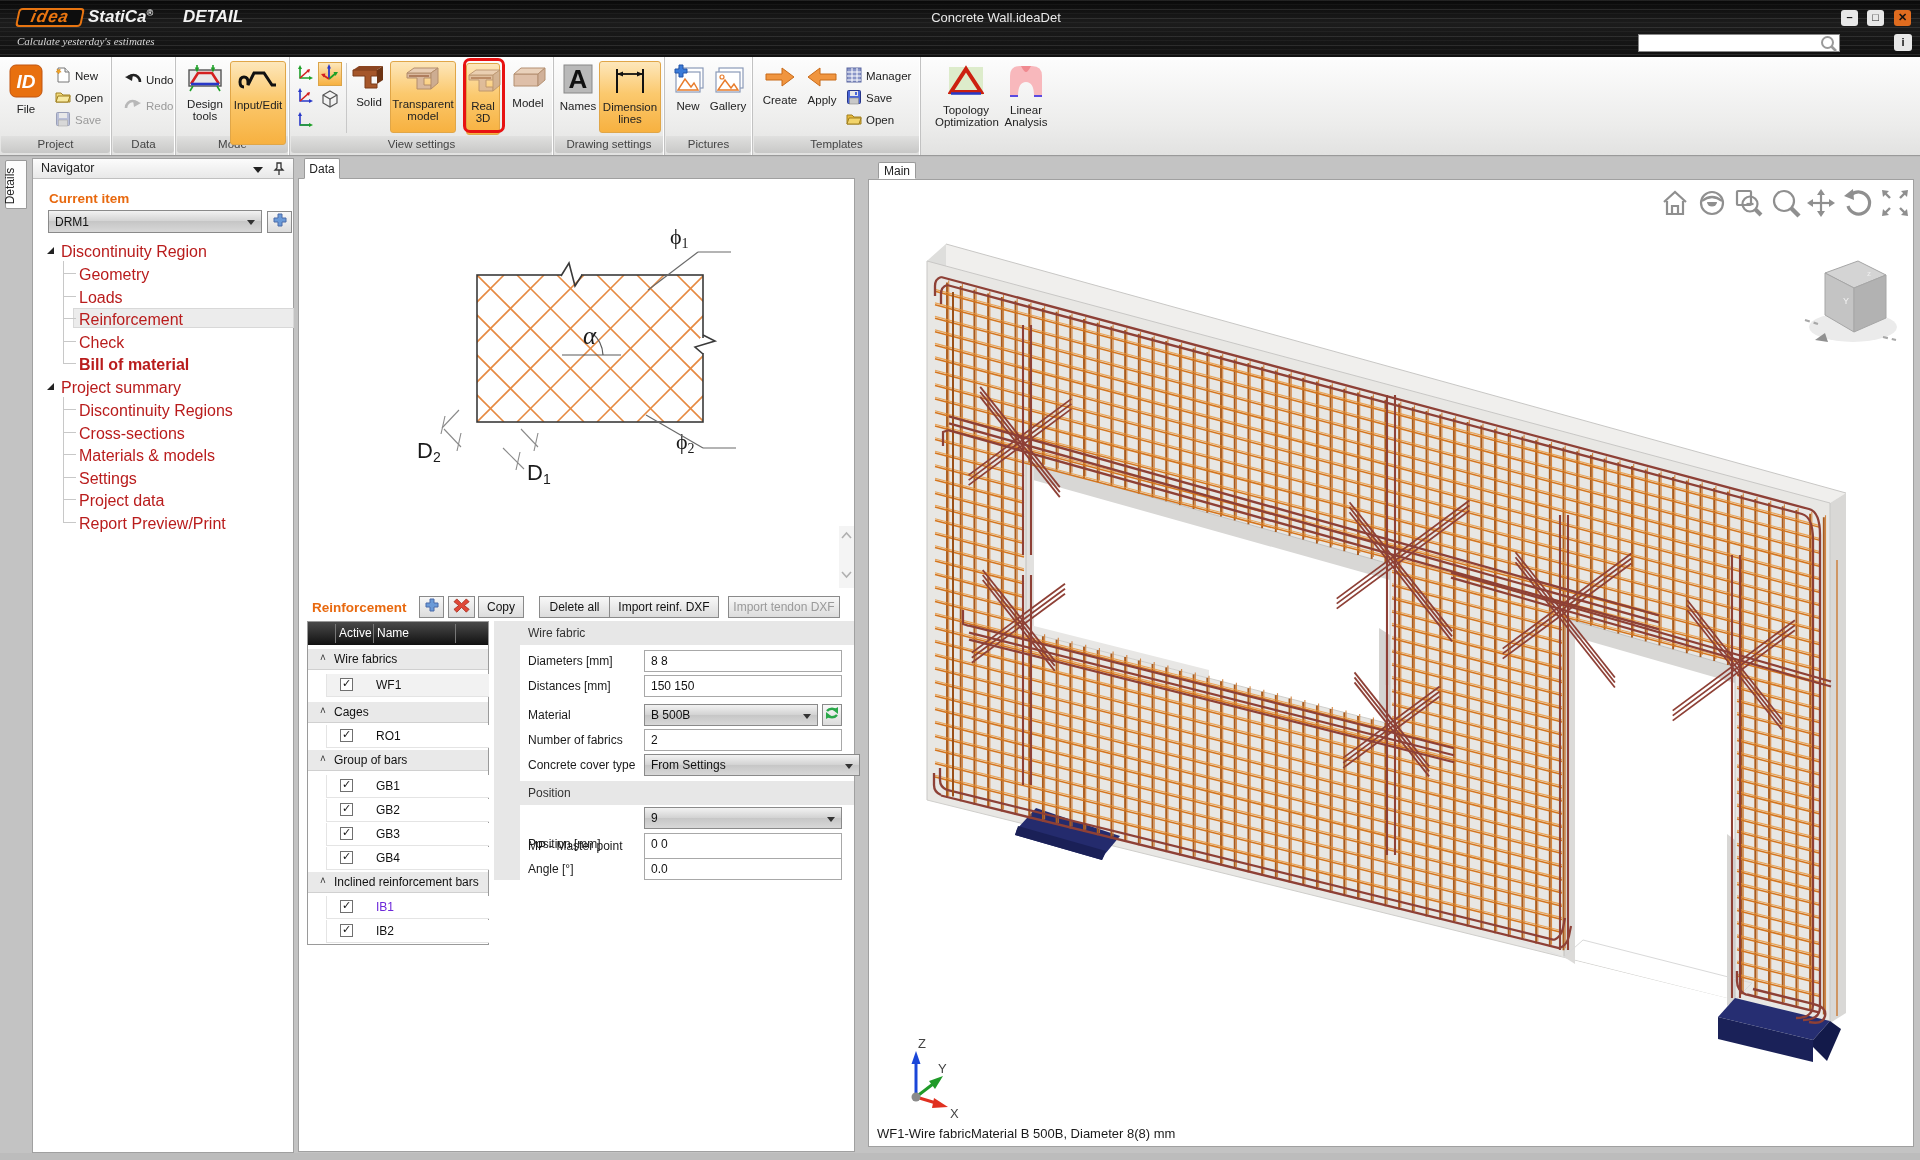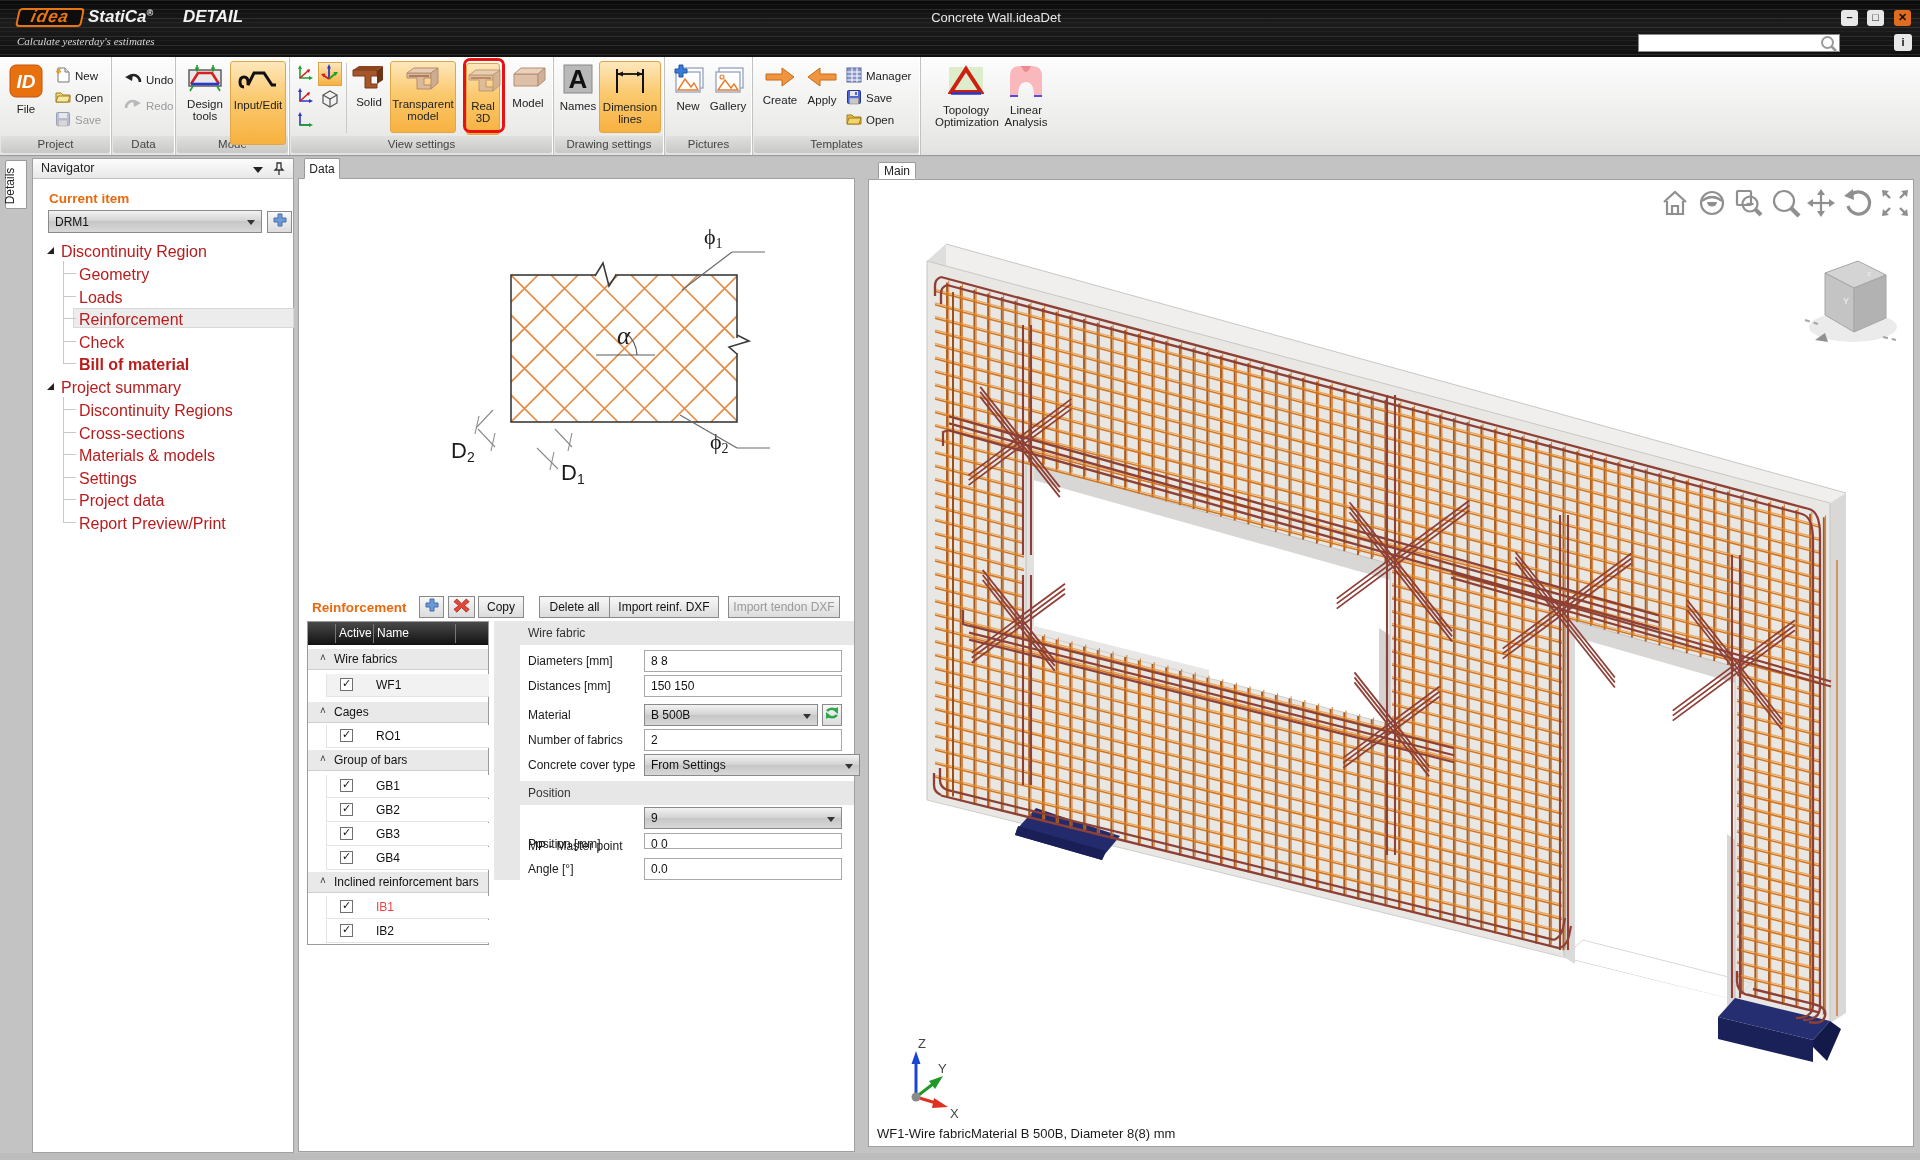--- a/index.html
+++ b/index.html
@@ -303,21 +303,21 @@
       <div style="position:absolute;left:30px;top:317.5px;width:13px;height:1px;background:#c8c8c8;"></div>
       <div class="titem" style="left:46px;top:310.5px;">Settings</div>
       <div style="position:absolute;left:30px;top:340.0px;width:13px;height:1px;background:#c8c8c8;"></div>
       <div class="titem" style="left:46px;top:333.0px;">Project data</div>
       <div style="position:absolute;left:30px;top:362.5px;width:13px;height:1px;background:#c8c8c8;"></div>
       <div class="titem" style="left:46px;top:355.5px;">Report Preview/Print</div>
       <div style="position:absolute;left:30px;top:238px;width:1px;height:125.0px;background:#c8c8c8;"></div>
     </div>
     <div class="tab" style="left:304px;top:1px;width:36px;height:21px;line-height:21px;z-index:3;border-bottom:1px solid #fff;">Data</div>
     <div class="panel" style="left:298px;top:21px;width:557px;height:974px;">
-      <div style="position:absolute;left:0px;top:7px;width:556px;height:403px;margin-left:34px;">
+      <div style="position:absolute;left:0px;top:7px;width:556px;height:403px;">
         <svg width="556" height="403" viewBox="0 0 556 403" style="position:absolute;left:0;top:0">
 <clipPath id="rc">
             <rect x="178" y="89" width="226" height="147"></rect>
           </clipPath>
 <g clip-path="url(#rc)">
             <line x1="-222.0" y1="236.0" x2="-75.0" y2="89.0" stroke="#e68a42" stroke-width="1.6"></line>
             <line x1="-222.0" y1="89.0" x2="-75.0" y2="236.0" stroke="#e68a42" stroke-width="1.6"></line>
             <line x1="-182.0" y1="236.0" x2="-35.0" y2="89.0" stroke="#e68a42" stroke-width="1.6"></line>
             <line x1="-182.0" y1="89.0" x2="-35.0" y2="236.0" stroke="#e68a42" stroke-width="1.6"></line>
             <line x1="-142.0" y1="236.0" x2="5.0" y2="89.0" stroke="#e68a42" stroke-width="1.6"></line>
@@ -464,21 +464,21 @@
           <span style="position:absolute;left:49px;top:4px;font-size:12px;color:#111;">GB4</span>
         </div>
         <div style="position:absolute;left:0;top:250px;width:100%;height:21px;background:#e9e9e9;border-bottom:1px solid #d0d0d0;">
           <span style="position:absolute;left:12px;top:3px;font-size:10px;color:#333;">˄</span>
           <span style="position:absolute;left:26px;top:3px;font-size:12px;color:#111;">Inclined reinforcement bars</span>
         </div>
         <div style="position:absolute;left:18px;top:274px;width:163px;height:23px;background:#fff;border-bottom:1px solid #e4e4e4;border-left:1px solid #e4e4e4;">
           <span style="position:absolute;left:13px;top:4px;width:13px;height:13px;border:1px solid #707070;background:#fff;">
             <span style="position:absolute;left:1px;top:-2px;font-size:11px;color:#111;">✓</span>
           </span>
-          <span style="position:absolute;left:49px;top:4px;font-size:12px;color:#ef4444;">IB1</span>
+          <span style="position:absolute;left:49px;top:4px;font-size:12px;color:#6d28d9;">IB1</span>
         </div>
         <div style="position:absolute;left:18px;top:298px;width:163px;height:23px;background:#fff;border-bottom:1px solid #e4e4e4;border-left:1px solid #e4e4e4;">
           <span style="position:absolute;left:13px;top:4px;width:13px;height:13px;border:1px solid #707070;background:#fff;">
             <span style="position:absolute;left:1px;top:-2px;font-size:11px;color:#111;">✓</span>
           </span>
           <span style="position:absolute;left:49px;top:4px;font-size:12px;color:#111;">IB2</span>
         </div>
       </div>
       <div class="grouphdr" style="left:195px;top:442px;width:360px;height:24px;">
         <span style="position:absolute;left:34px;top:5px;">Wire fabric</span>
@@ -500,21 +500,21 @@
       <div class="inp" style="left:345px;top:550px;width:198px;height:22px;line-height:21px;">2</div>
       <div class="plabel" style="left:229px;top:579px;">Concrete cover type</div>
       <div class="combo" style="left:345px;top:575px;width:216px;height:22px;"><span style="margin-left:6px;line-height:21px;">From Settings</span><span class="arr"></span></div>
       <div class="grouphdr" style="left:195px;top:602px;width:360px;height:24px;">
         <span style="position:absolute;left:34px;top:5px;">Position</span>
       </div>
       <div style="position:absolute;left:195px;top:626px;width:26px;height:75px;background:#e7e7e7;"></div>
       <div class="plabel" style="left:229px;top:632px;margin-top:28px;">MP - Master point</div>
       <div class="combo" style="left:345px;top:628px;width:198px;height:22px;"><span style="margin-left:6px;line-height:21px;">9</span><span class="arr"></span></div>
       <div class="plabel" style="left:229px;top:658px;">Position [mm]</div>
-      <div class="inp" style="left:345px;top:654px;width:198px;height:16px;line-height:21px;">0 0</div>
+      <div class="inp" style="left:345px;top:654px;width:198px;height:26px;line-height:21px;">0 0</div>
       <div class="plabel" style="left:229px;top:683px;">Angle [°]</div>
       <div class="inp" style="left:345px;top:679px;width:198px;height:22px;line-height:21px;">0.0</div>
     </div>
     <div class="tab" style="left:878px;top:5px;width:38px;height:17px;line-height:17px;z-index:3;border-bottom:1px solid #fff;">Main</div>
     <div class="panel" style="left:868px;top:22px;width:1046px;height:968px;">
       <div style="position:absolute;left:0;top:0;width:1046px;height:962px;">
         <svg width="1046" height="962" viewBox="0 0 1046 962" style="position:absolute;left:0;top:0">
 <polygon points="58.0,81.0 77.0,64.0 977.0,313.0 961.0,323.0" fill="#f0efed"></polygon>
 <polygon points="58.0,81.0 77.0,64.0 77.0,603.0 58.0,620.0" fill="#dededc"></polygon>
 <polygon points="961.0,323.0 977.0,313.0 977.0,833.0 961.0,843.0" fill="#d9d8d6"></polygon>

